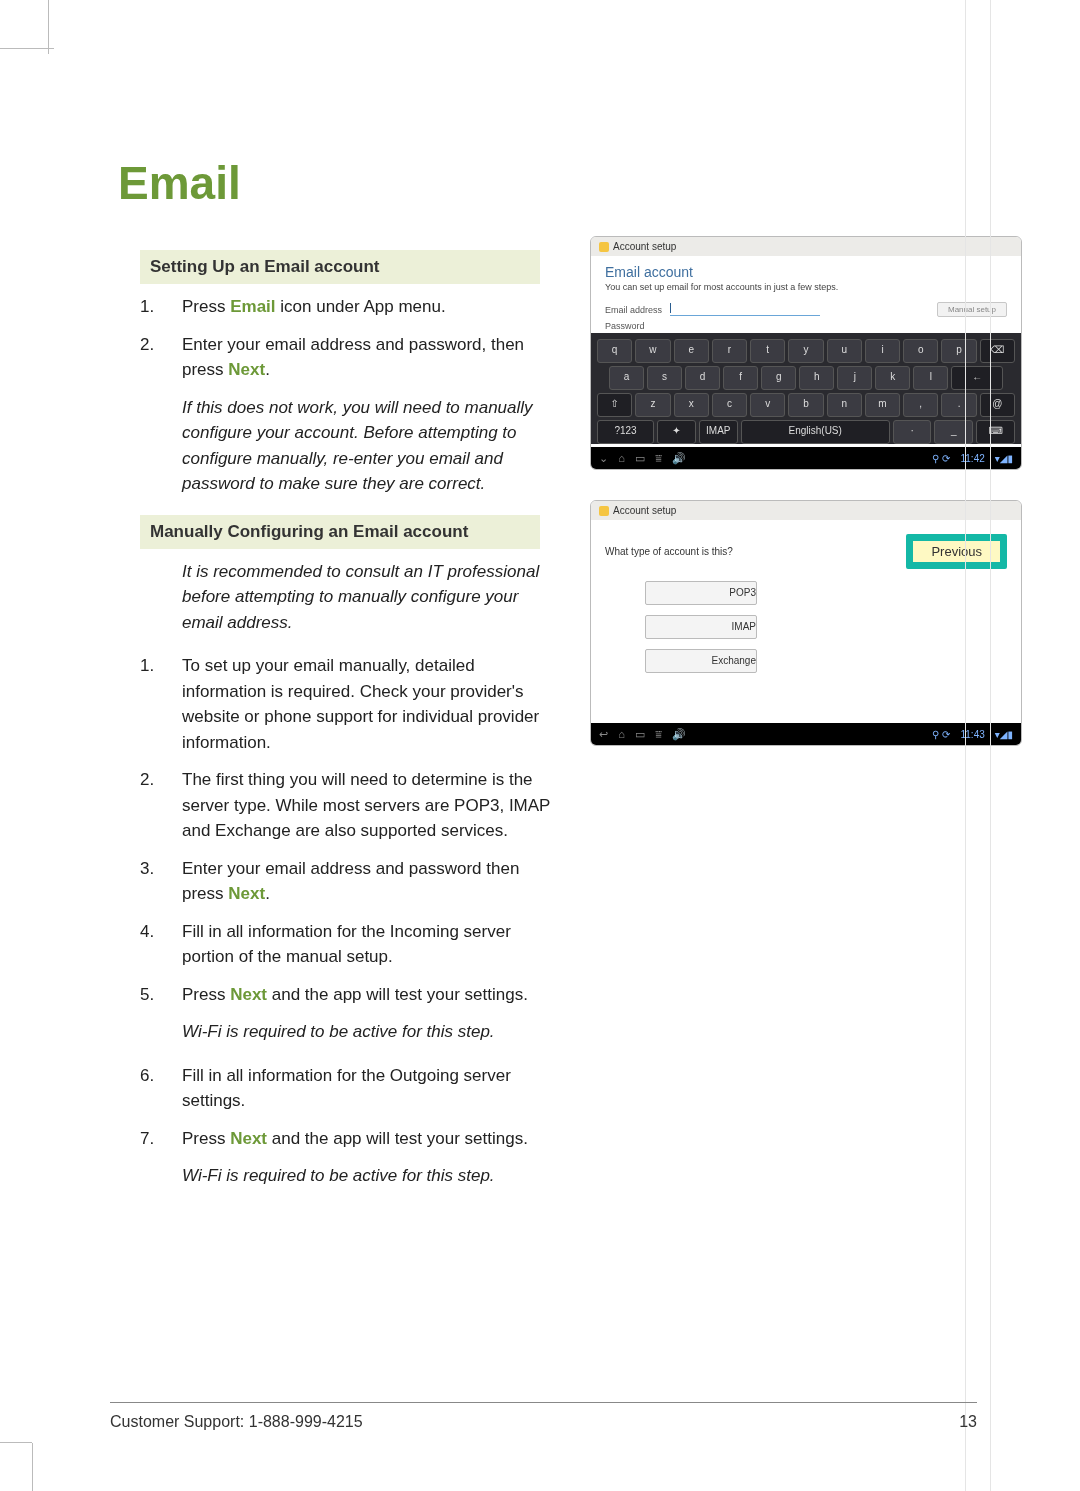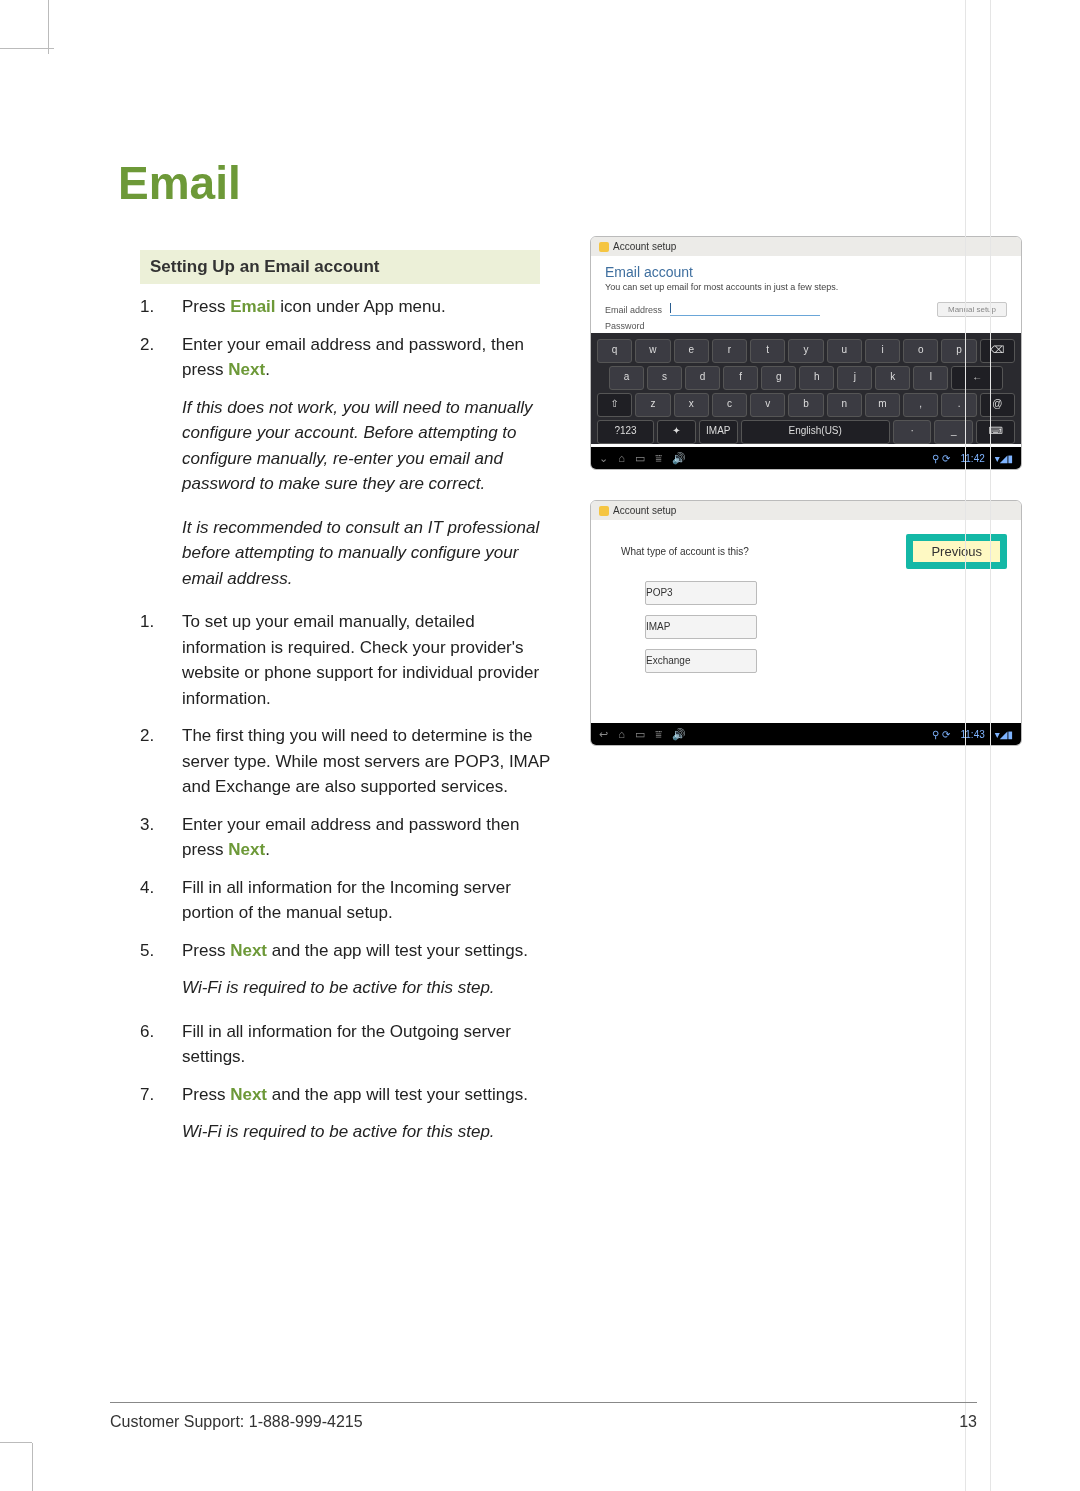--- a/index.html
+++ b/index.html
@@ -81,25 +81,25 @@
   .kbd .key.xwide{flex:4;}
   .shot .sysbar{
     background:#000;display:flex;align-items:center;gap:10px;
     padding:2px 8px;color:#7fb4ff;font-size:10px;height:18px;
   }
   .shot .sysbar .glyph{color:#888;font-size:11px;}
   .shot .sysbar .spacer{flex:1;}
 
   
   .shot2-body{padding:8px 14px 40px 14px;}
-  .shot2-body .q{font-size:10px;color:#333;margin:6px 0 12px 16px;display:flex;align-items:center;}
+  .shot2-body .q{font-size:10px;color:#333;margin:6px 0 12px 0;display:flex;align-items:center;}
   .shot2-body .btn{
     display:block;width:110px;margin:0 16px 10px 40px;
     border:1px solid #bbb;background:#f4f4f4;
-    text-align:left;font-size:10px;line-height:22px;color:#333;
+    text-align:right;font-size:10px;line-height:22px;color:#333;
     border-radius:2px;
   }
   .shot2-body .prev{
     float:right;border:7px solid #14b8a6;background:#fef9c3;
     padding:3px 18px;font-size:13px;color:#333;border-radius:2px;
   }
 
   .footer{
     position:absolute;left:110px;right:102px;bottom:60px;
     border-top:1px solid #888;padding-top:10px;
@@ -129,20 +129,21 @@
           <span class="num">1.</span>
           <span class="txt"><span>Press </span><span class="accent">Email</span><span> icon under App menu.</span></span>
         </li>
         <li>
           <span class="num">2.</span>
           <span class="txt"><span>Enter your email address and password, then press </span><span class="accent">Next</span><span>.</span></span>
         </li>
       </ol>
       <div class="note">If this does not work, you will need to manually configure your account. Before attempting to configure manually, re-enter you email and password to make sure they are correct.</div>
 
+      <div class="section-title">Manually Configuring an Email account</div>
       <div class="note">It is recommended to consult an IT professional before attempting to manually configure your email address.</div>
       <ol class="steps">
         <li>
             <span class="num">1.</span>
             <span class="txt">To set up your email manually, detailed information is required. Check your provider's website or phone support for individual provider information.</span>
           </li>
         <li>
             <span class="num">2.</span>
             <span class="txt">The first thing you will need to determine is the server type. While most servers are POP3, IMAP and Exchange are also supported services.</span>
           </li>

